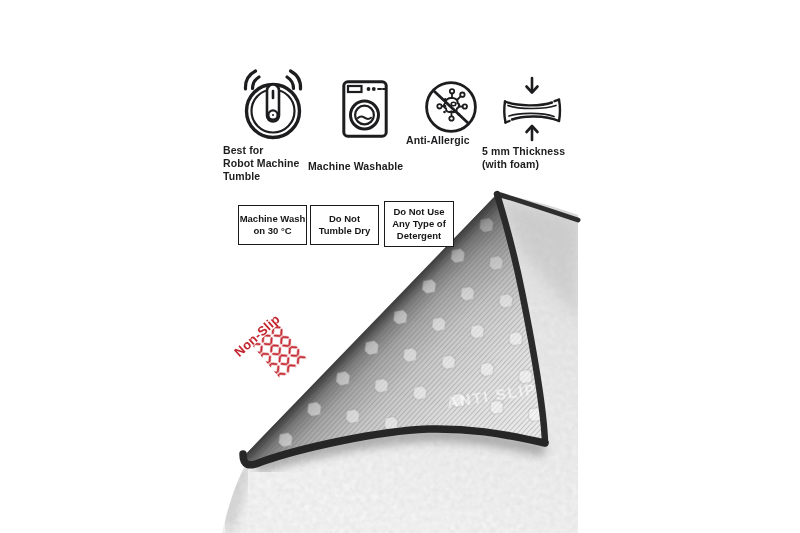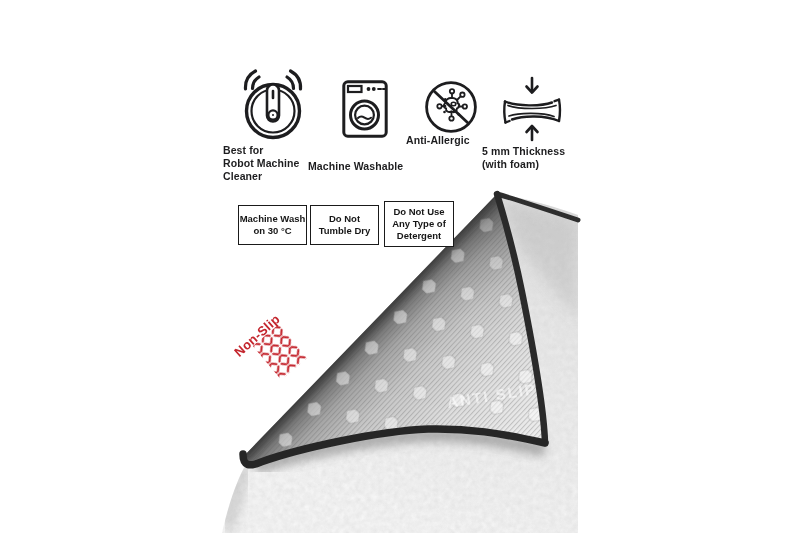--- a/index.html
+++ b/index.html
@@ -115,21 +115,21 @@
     <circle cx="35" cy="51" r="4.6" stroke-width="2.2"></circle>
     <circle cx="35" cy="51" r="1" fill="#1d1d1f" stroke="none"></circle>
     <path d="M7.5,25 C7,17 11,10.5 17.5,7" stroke-width="3.2"></path>
     <path d="M14.5,24.5 C14.5,19.5 17,15.5 21,13" stroke-width="3.2"></path>
     <path d="M62.5,25 C63,17 59,10.5 52.5,7" stroke-width="3.2"></path>
     <path d="M55.5,24.5 C55.5,19.5 53,15.5 49,13" stroke-width="3.2"></path>
   </svg>
   <div class="icon-label" style="left:223px;top:144px;width:100px">
     <span>Best for</span>
     <span>Robot Machine</span>
-    <span>Cleaner</span>
+    <span>Tumble</span>
   </div>
 
   <svg class="abs" style="left:342px;top:80px" width="46" height="58" viewBox="0 0 46 58" fill="none" stroke="#1d1d1f" stroke-linecap="round">
     <rect x="1.8" y="1.8" width="42.4" height="54.4" rx="4" stroke-width="3"></rect>
     <rect x="6" y="6" width="13.5" height="6" stroke-width="2.2"></rect>
     <circle cx="26.5" cy="9" r="1.9" fill="#1d1d1f" stroke="none"></circle>
     <circle cx="31.8" cy="9" r="1.9" fill="#1d1d1f" stroke="none"></circle>
     <line x1="36.2" y1="9" x2="39" y2="9" stroke-width="2.2"></line>
     <line x1="41" y1="9" x2="43" y2="9" stroke-width="2.2"></line>
     <circle cx="22.5" cy="35" r="14" stroke-width="3"></circle>

